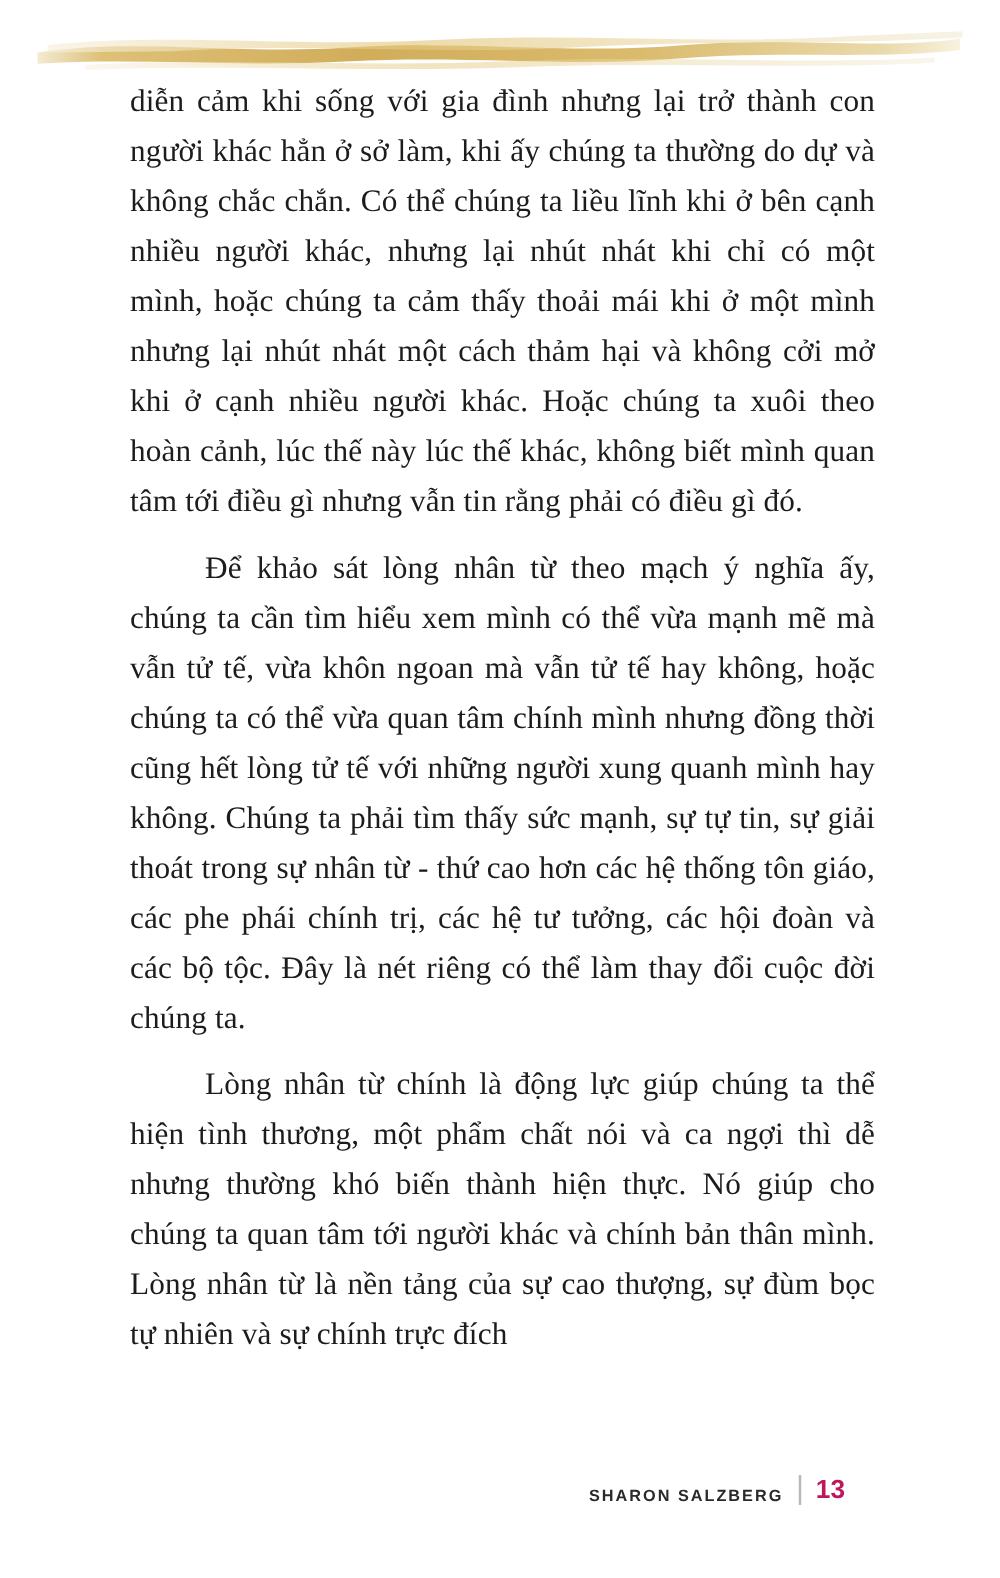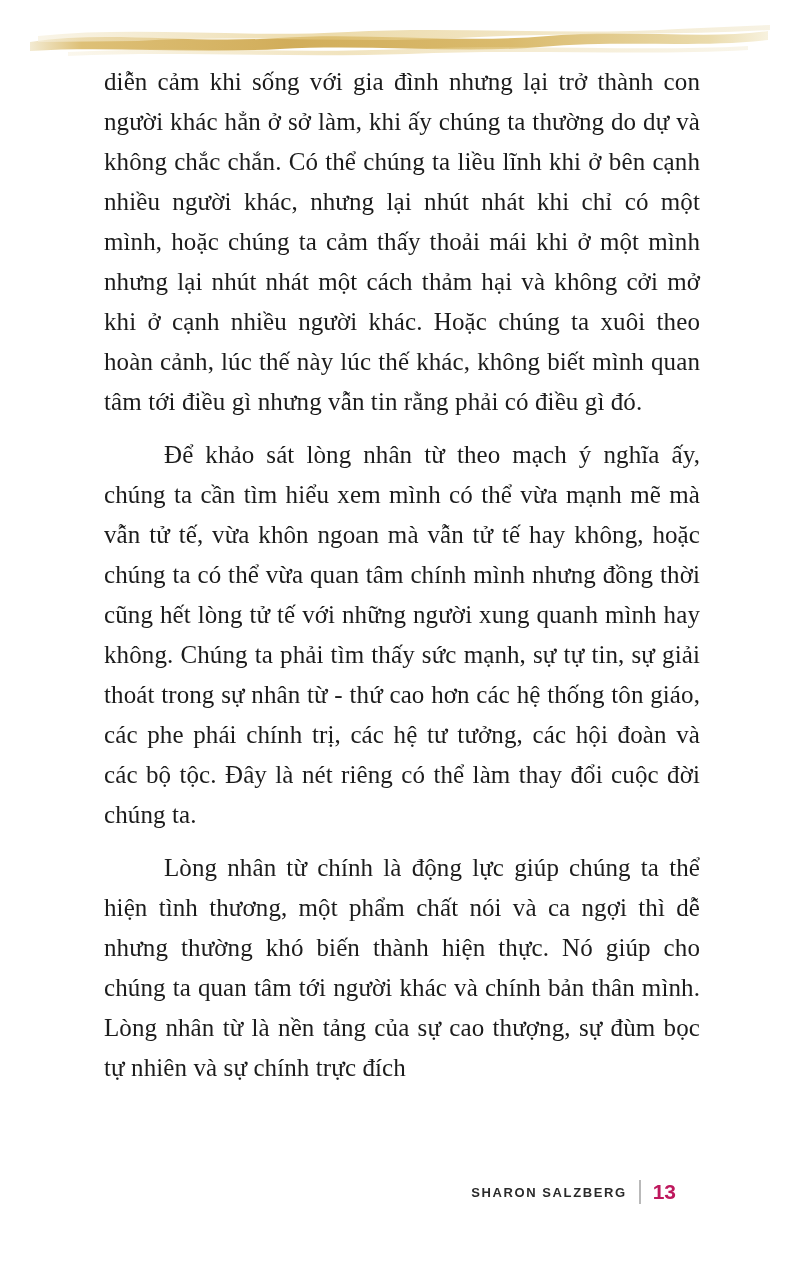--- a/index.html
+++ b/index.html
@@ -43,21 +43,21 @@
     text-indent: 2.4em;
   }
   .para.first {
     text-indent: 0;
   }
   .footer {
     position: absolute;
     right: 100px;
     bottom: 58px;
     display: flex;
-    align-items: center;
+    align-items: flex-end;
     gap: 12px;
     margin-left: 20px;
   }
   .footer .author {
     font-family: "Liberation Sans", sans-serif;
     font-size: 13px;
     font-weight: 600;
     letter-spacing: 1.6px;
     color: #2a2a2a;
   }

